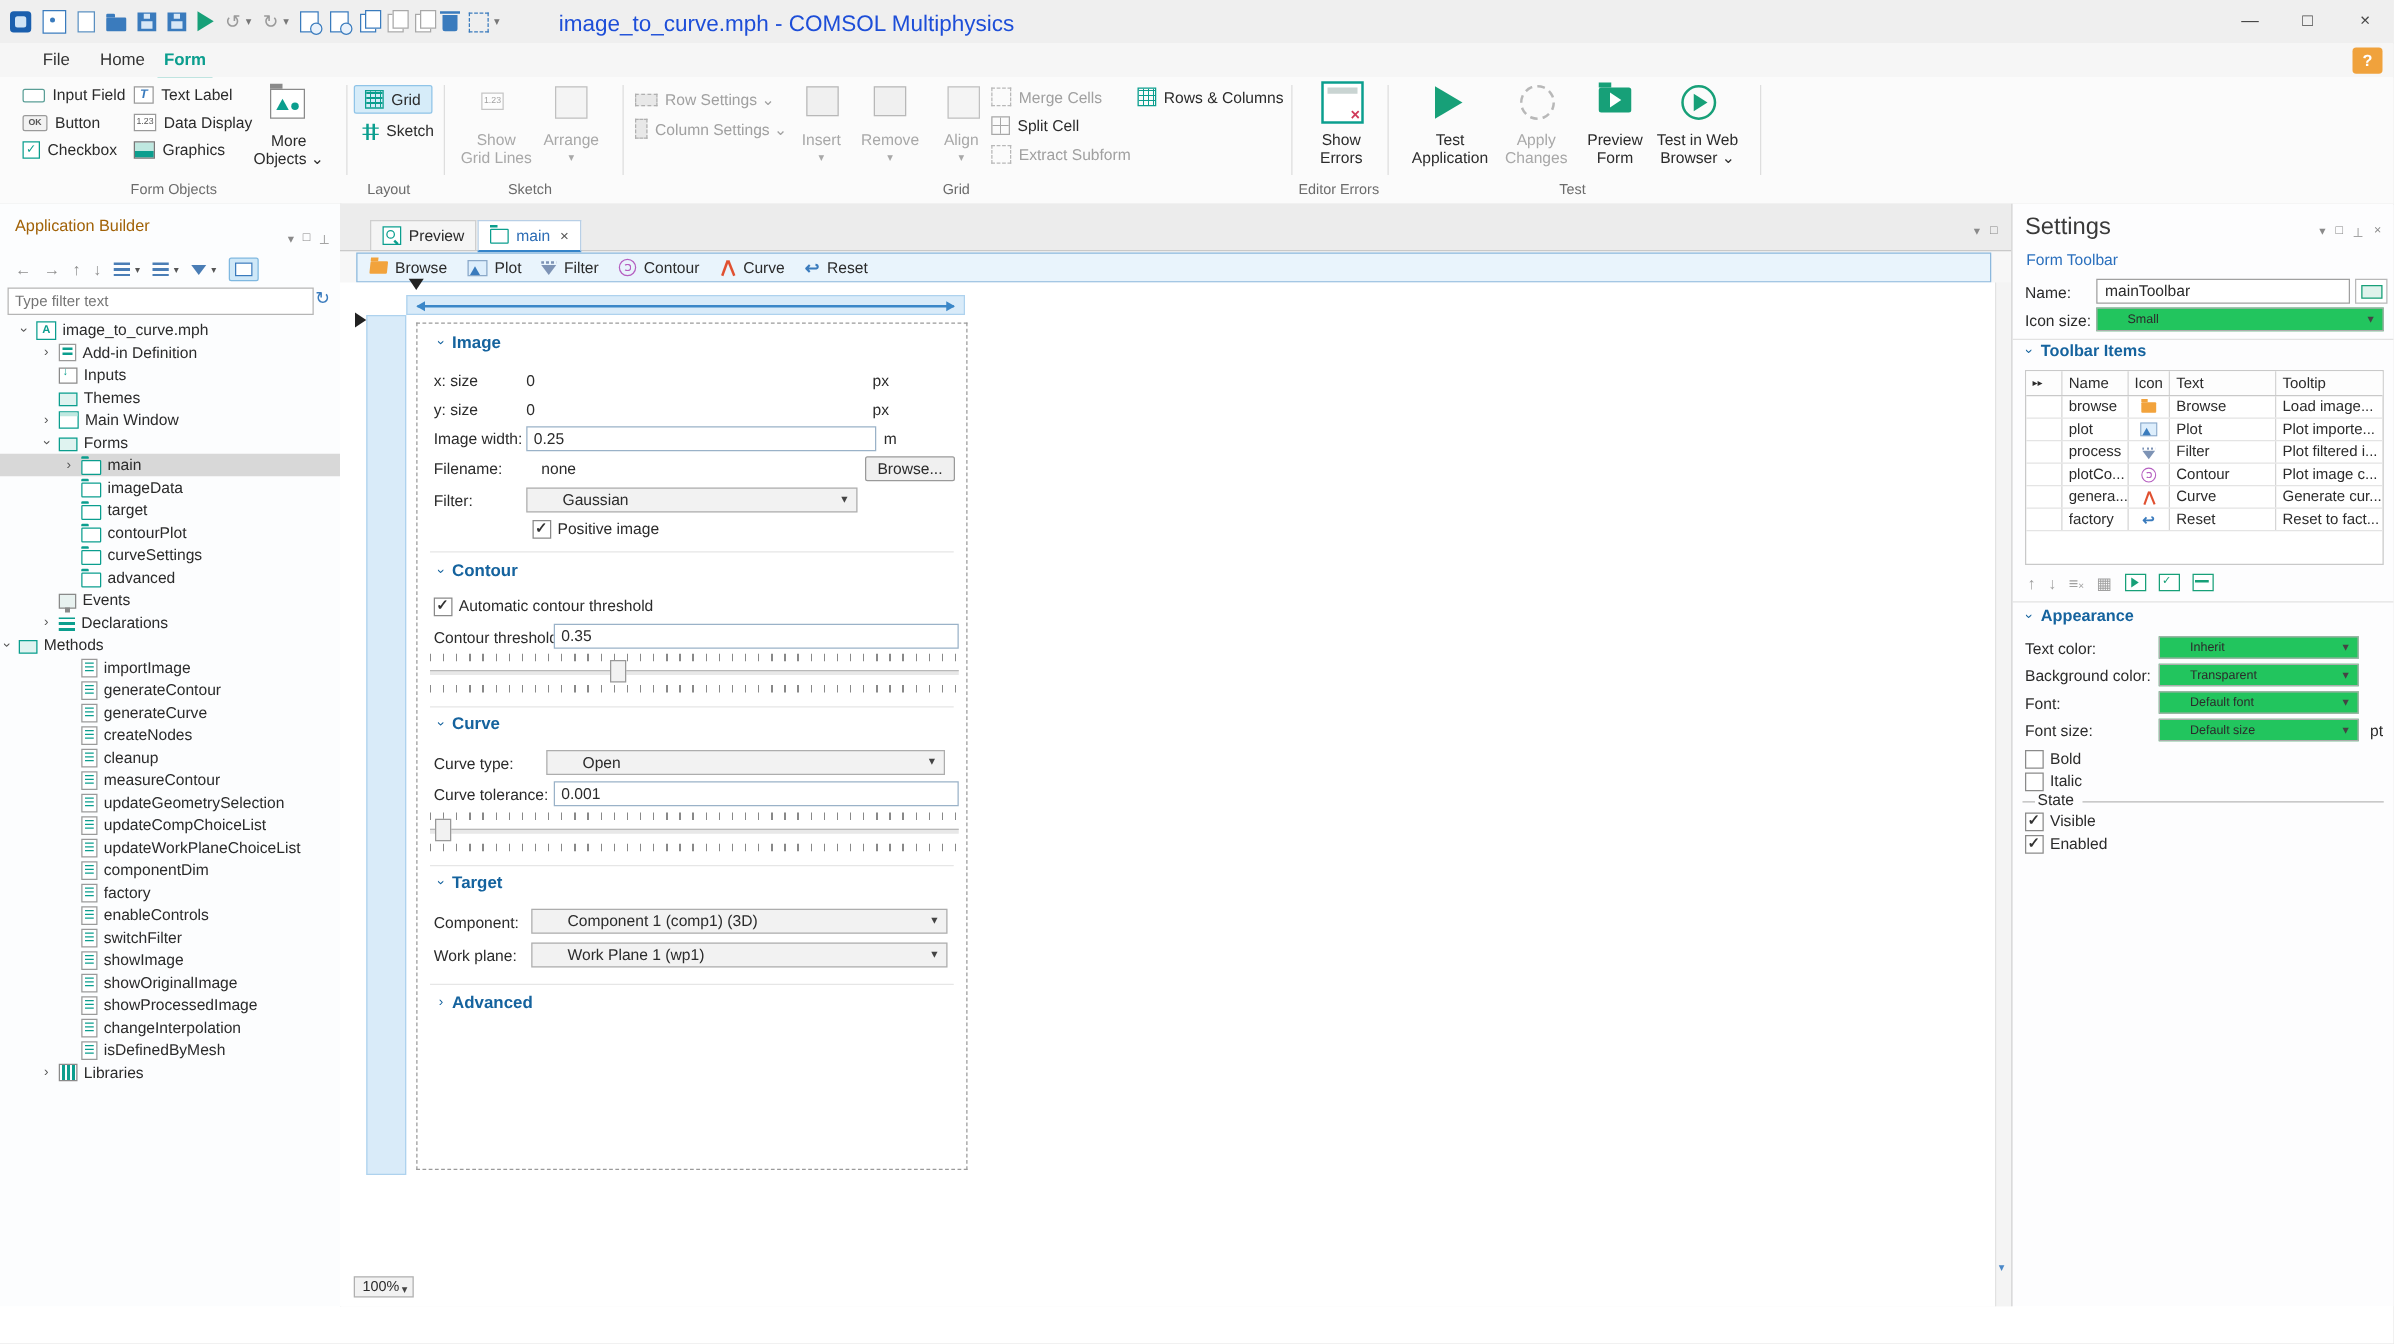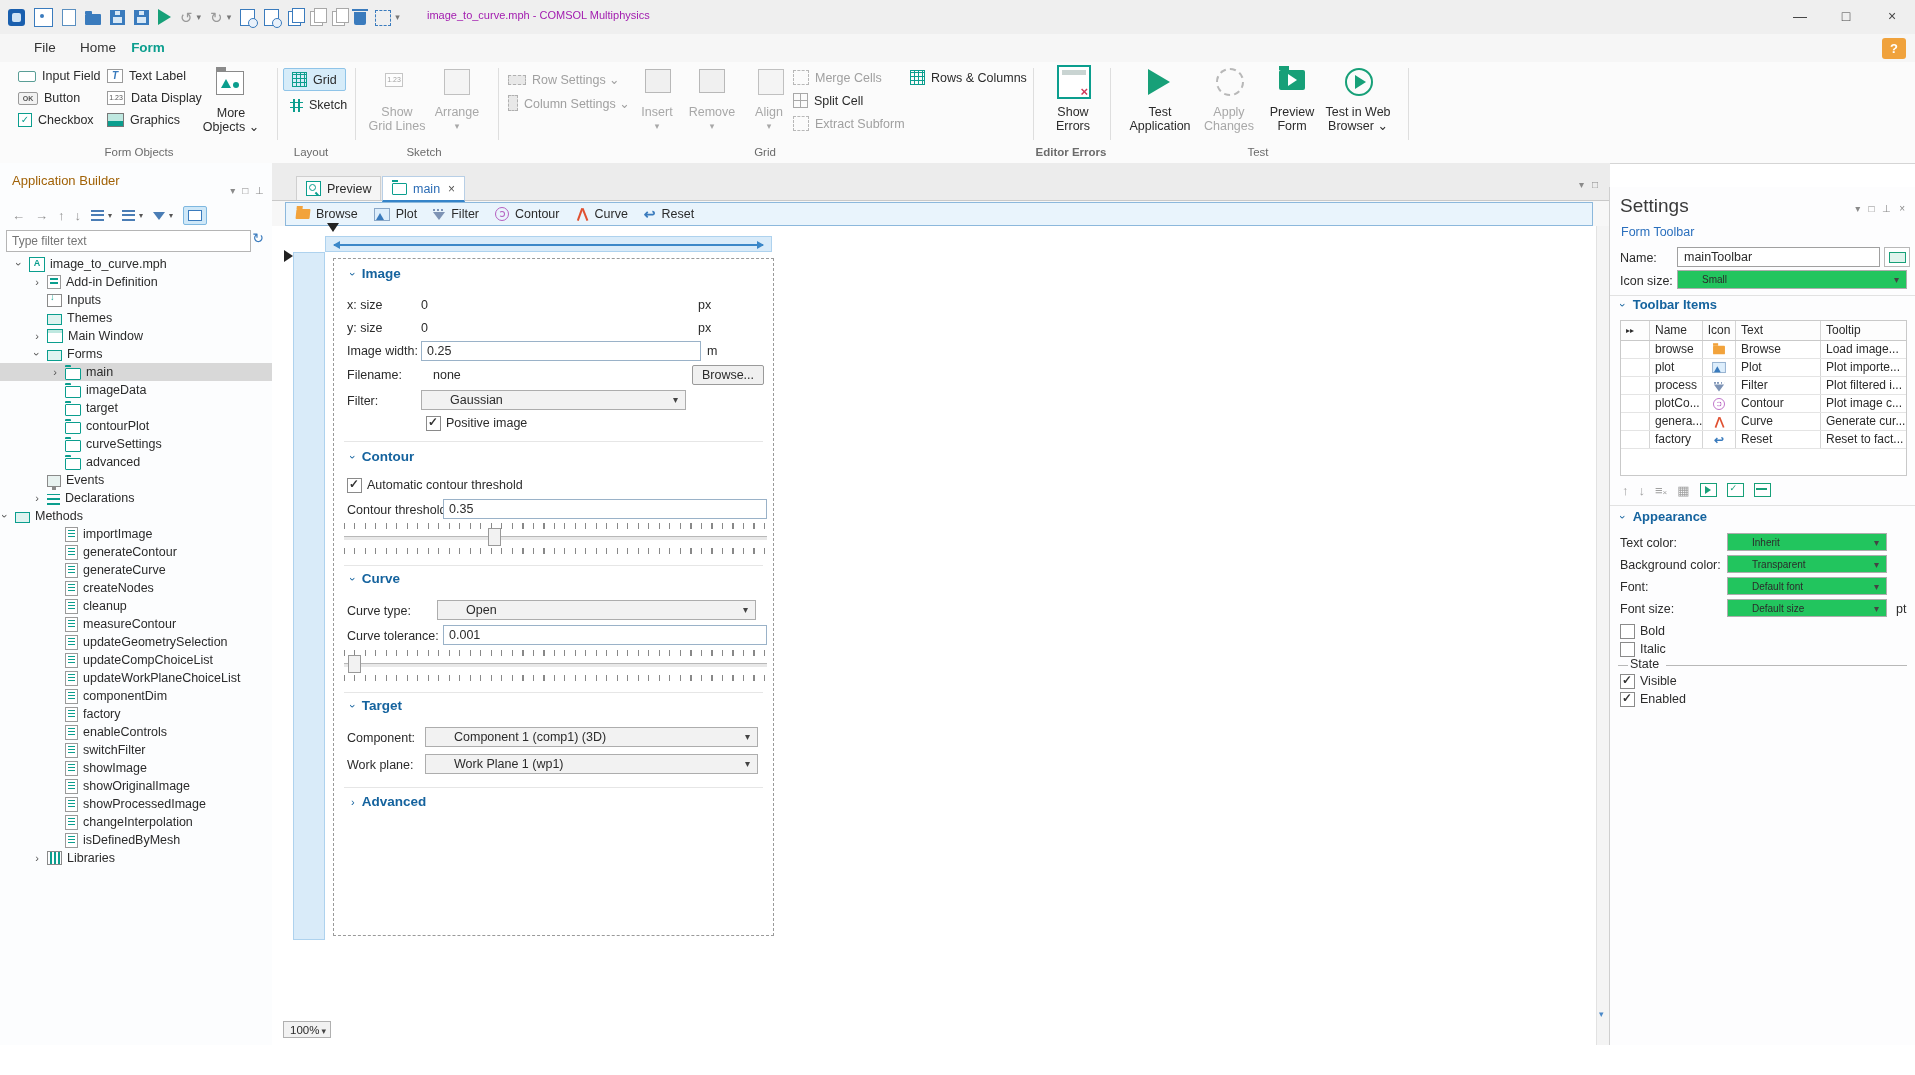--- a/index.html
+++ b/index.html
@@ -25,21 +25,21 @@
   .qi-doc{width:13px;height:15px;border:1.5px solid #3a7bbd;background:#fff;}
   .qi-doc::after{content:"";position:absolute;right:-4px;bottom:-3px;width:8px;height:8px;border:1.5px solid #3a7bbd;border-radius:50%;background:#eaf2fb;}
   .qi-copy{width:11px;height:13px;border:1.5px solid #3a7bbd;background:#fff;margin-top:2px;}
   .qi-copy::before{content:"";position:absolute;left:3px;top:-4px;width:11px;height:13px;border:1.5px solid #3a7bbd;background:#fff;}
   .qi-grey{border-color:#a8a8a8 !important;}
   .qi-grey::before{border-color:#a8a8a8 !important;}
   .qi-trash{width:12px;height:13px;background:#3a7bbd;margin-top:3px;border-radius:0 0 2px 2px;}
   .qi-trash::before{content:"";position:absolute;left:-2px;top:-3px;width:16px;height:2px;background:#3a7bbd;}
   .qi-select{width:14px;height:14px;border:1.5px dashed #3a7bbd;margin-top:1px;}
   .caret{font-size:9px;color:#777;margin-left:-5px;}
-  .title-text{position:absolute;left:427px;top:9px;font-size:11px;color:#a21caf;}
+  .title-text{position:absolute;left:447px;top:9px;font-size:18px;color:#1d4ed8;}
   .winctl{position:absolute;right:0;top:0;height:34px;display:flex;}
   .winctl span{width:46px;text-align:center;line-height:33px;font-size:14px;color:#474747;}
   
   .menubar{position:absolute;left:0;top:34px;right:0;height:28px;background:#f6f6f6;}
   .mtab{position:absolute;top:0;height:28px;line-height:27px;font-size:13.5px;color:#333;text-align:center;}
   .mtab.active{color:#0b9e8e;border-bottom:3px solid #0b9e8e;font-weight:bold;}
   .helpbtn{position:absolute;right:9px;top:4px;width:24px;height:21px;background:#f0a23c;color:#fff;
            font-weight:bold;text-align:center;line-height:21px;border-radius:3px;font-size:13px;}
   
   .ribbon{position:absolute;left:0;top:62px;right:0;height:101px;background:#fbfbfb;border-bottom:1px solid #d5d5d5;}
@@ -176,21 +176,21 @@
   .fbtn{position:absolute;border:1px solid #9a9a9a;background:#f0f0f0;font-size:12.5px;text-align:center;line-height:18px;box-sizing:border-box;border-radius:2px;}
   .cb{position:absolute;width:13px;height:13px;border:1px solid #8a8a8a;background:#fff;}
   .cb.checked::after{content:"✓";position:absolute;left:1px;top:-2px;font-size:12px;color:#333;font-weight:bold;}
   .ticks{position:absolute;height:6px;background:repeating-linear-gradient(90deg,#888 0 1px,transparent 1px 10.5px);}
   .strack{position:absolute;height:3px;background:#e8e8e8;border-top:1px solid #b8b8b8;}
   .shandle{position:absolute;width:13px;height:18px;background:#f2f2f2;border:1px solid #999;box-sizing:border-box;}
   .zoomdd{position:absolute;left:11px;bottom:7px;width:48px;height:17px;border:1px solid #b0b0b0;background:#f2f2f2;
           font-size:11.5px;line-height:16px;padding-left:6px;box-sizing:border-box;}
   .zoomdd::after{content:"▾";position:absolute;right:4px;top:1px;font-size:9px;color:#444;}
   
-  .settings{position:absolute;right:0;top:163px;width:305px;bottom:30px;background:#fdfdfe;border-left:1px solid #cfcfcf;margin-top:24px;}
+  .settings{position:absolute;right:0;top:163px;width:305px;bottom:30px;background:#fdfdfe;border-left:1px solid #cfcfcf;}
   .set-title{position:absolute;left:10px;top:8px;font-size:19px;color:#3a3a3a;}
   .set-wicons{position:absolute;right:10px;top:16px;display:flex;gap:8px;color:#8a8a8a;font-size:10px;}
   .set-sub{position:absolute;left:11px;top:38px;font-size:12.5px;color:#2a6fbd;}
   .slabel{position:absolute;font-size:12.5px;color:#2b2b2b;white-space:nowrap;}
   .sinput{position:absolute;border:1px solid #a0a0a0;background:#fff;font-size:12.5px;line-height:18px;padding-left:6px;box-sizing:border-box;}
   .sdd{position:absolute;border:1px solid #adadad;background:#22c55e;font-size:10px;line-height:17px;padding-left:24px;box-sizing:border-box;white-space:nowrap;overflow:hidden;}
   .sdd::after{content:"▾";position:absolute;right:7px;top:0;font-size:10px;color:#444;}
   .namebtn{position:absolute;width:26px;height:20px;border:1px solid #b8b8b8;background:#fff;box-sizing:border-box;}
   .namebtn::after{content:"";position:absolute;left:4px;top:4px;width:15px;height:9px;border:1.5px solid #17a078;background:#dff3ec;}
   .hdiv{position:absolute;left:0;right:0;height:1px;background:#e2e2e2;}
@@ -356,21 +356,21 @@
       <span>Rows &amp; Columns</span>
       </div>
     <div class="glabel" style="left:765px;">Grid</div>
     <div class="gsep" style="left:1033px;"></div>
 
     <div class="abs" style="left:1057px;top:3px;"><span class="ric ric-showerr"></span></div>
     <div class="rbig" style="left:1073px;top:43px;">
       <div>Show</div>
         <div>Errors</div>
       </div>
-    <div class="glabel" style="left:1071px;font-weight:bold;">Editor Errors</div>
+    <div class="glabel" style="left:1071px;">Editor Errors</div>
     <div class="gsep" style="left:1110px;"></div>
 
     <div class="abs" style="left:1148px;top:7px;"><span class="ric ric-bigplay"></span></div>
     <div class="rbig" style="left:1160px;top:43px;">
       <div>Test</div>
         <div>Application</div>
       </div>
     <div class="abs" style="left:1216px;top:6px;"><span class="ric ric-apply"></span></div>
     <div class="rbig dis" style="left:1229px;top:43px;">
       <div>Apply</div>

